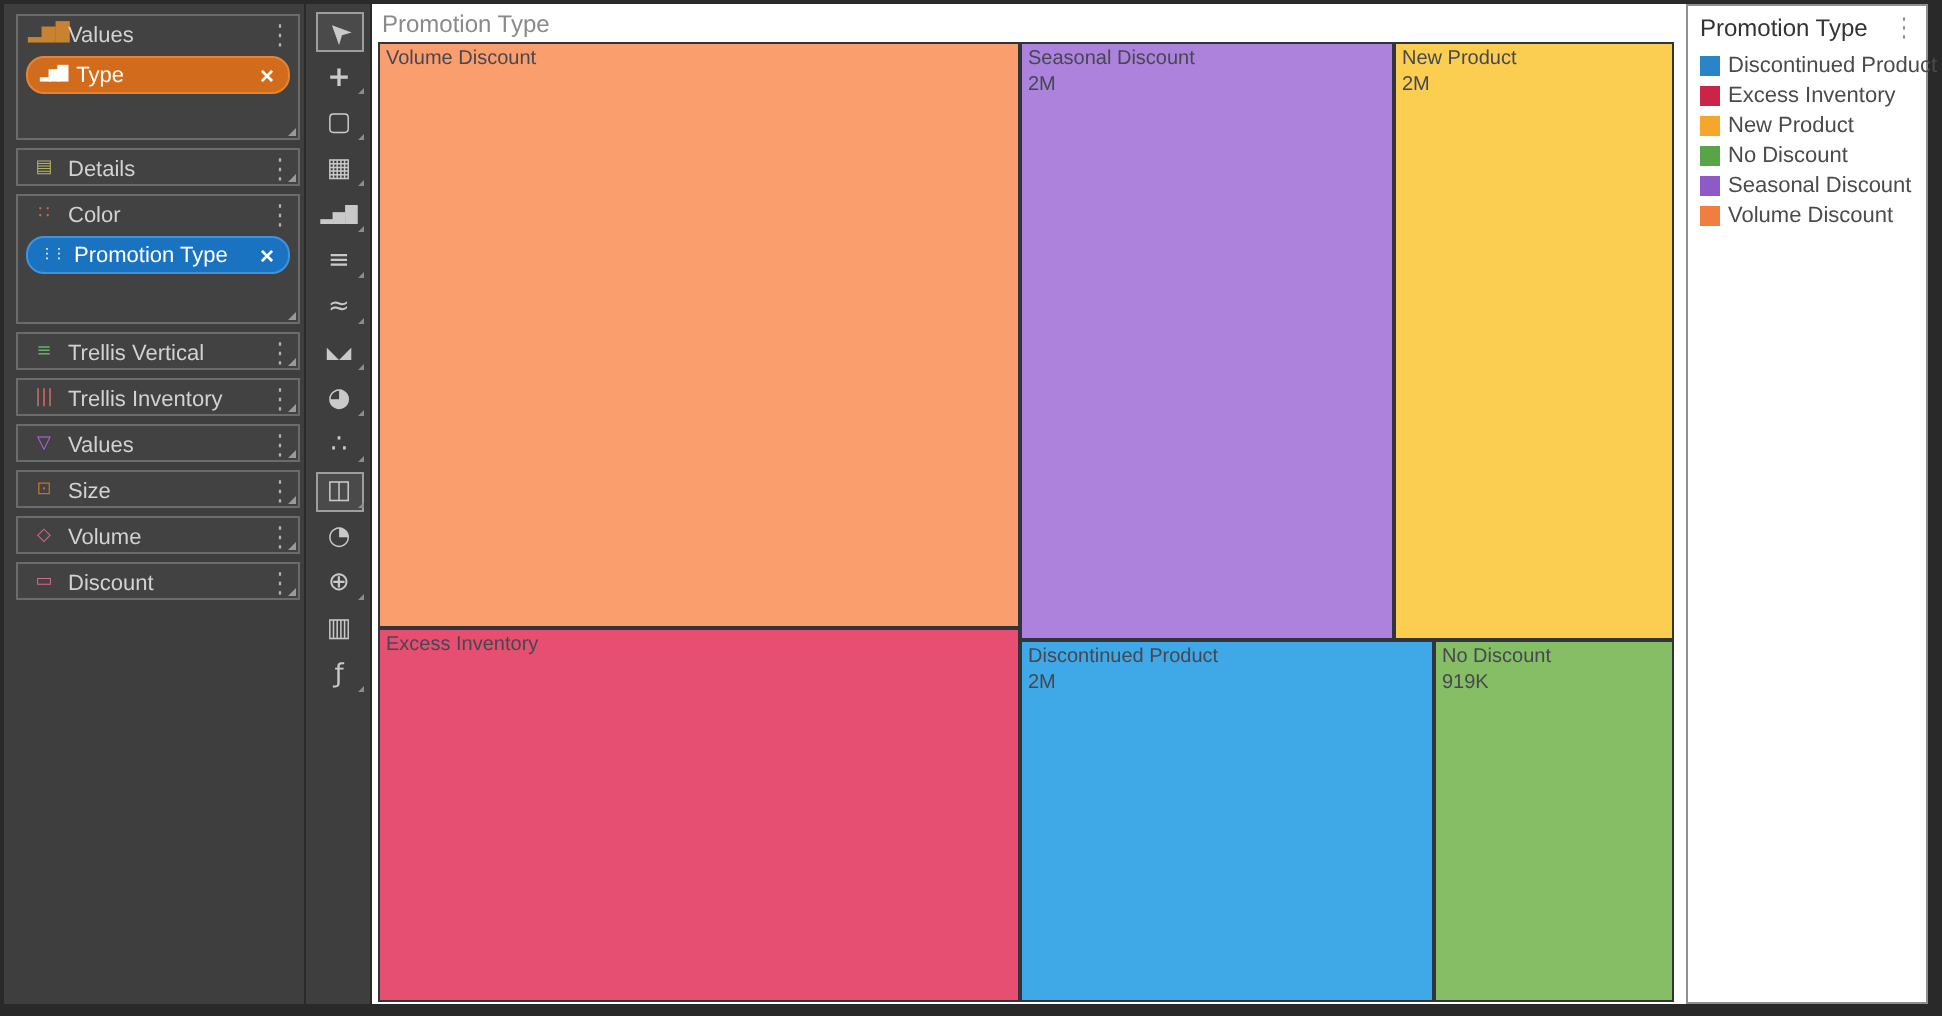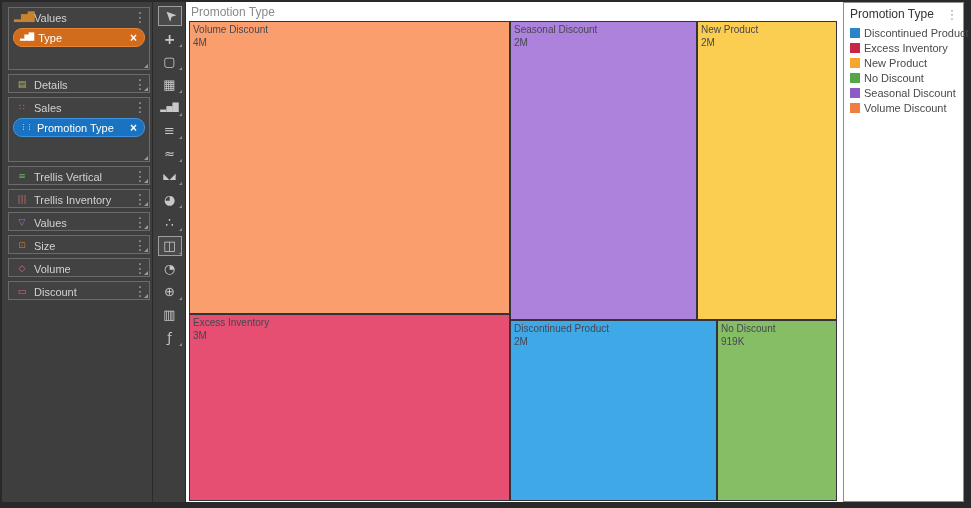--- a/index.html
+++ b/index.html
@@ -75,21 +75,21 @@
       <div class="section" data-name="section-details" style="height: 19px;">
         <div class="sec-head" data-name="section-header">
           <span class="sec-icon" data-name="details-icon" style="color: rgb(181, 181, 95);">▤</span>
           <span class="sec-label" data-name="section-label">Details</span>
           <span class="kebab" data-name="kebab-menu-icon">⋮</span>
         </div>
       </div>
       <div class="section" data-name="section-color" style="height: 65px;">
         <div class="sec-head" data-name="section-header">
           <span class="sec-icon" data-name="color-dots-icon" style="color: rgb(208, 104, 90);">∷</span>
-          <span class="sec-label" data-name="section-label">Sales</span>
+          <span class="sec-label" data-name="section-label">Color</span>
           <span class="kebab" data-name="kebab-menu-icon">⋮</span>
         </div>
         <div class="chip" data-name="field-chip" style="background: rgb(26, 115, 192); border: 1px solid rgb(63, 147, 222);">
           <span class="chip-icon" data-name="drag-handle-icon">⋮⋮</span>
           <span class="chip-label" data-name="field-chip-label">Promotion Type</span>
           <span class="chip-close" data-name="close-icon">×</span>
         </div>
       </div>
       <div class="section" data-name="section-trellis-vertical" style="height: 19px;">
         <div class="sec-head" data-name="section-header">
@@ -209,33 +209,31 @@
         <span class="tbox">
           <span class="glyph" data-name="image-fx-icon">ƒ</span>
         </span>
       </div>
     </div>
   <main id="canvas" data-name="chart-canvas">
     <div id="chart-title" data-name="chart-title">Promotion Type</div>
     <div id="treemap" data-name="treemap">
         <div class="tile" data-name="tile-volume-discount" style="left: 0px; top: 0px; width: 321px; height: 293px; background: rgb(250, 158, 110);">
           <div class="t-label" data-name="tile-label">Volume Discount</div>
-          <div class="t-value" data-name="tile-value">4M</div>
         </div>
         <div class="tile" data-name="tile-seasonal-discount" style="left: 321px; top: 0px; width: 187px; height: 299px; background: rgb(172, 130, 220);">
           <div class="t-label" data-name="tile-label">Seasonal Discount</div>
           <div class="t-value" data-name="tile-value">2M</div>
         </div>
         <div class="tile" data-name="tile-new-product" style="left: 508px; top: 0px; width: 140px; height: 299px; background: rgb(251, 206, 81);">
           <div class="t-label" data-name="tile-label">New Product</div>
           <div class="t-value" data-name="tile-value">2M</div>
         </div>
         <div class="tile" data-name="tile-excess-inventory" style="left: 0px; top: 293px; width: 321px; height: 187px; background: rgb(230, 78, 114);">
           <div class="t-label" data-name="tile-label">Excess Inventory</div>
-          <div class="t-value" data-name="tile-value">3M</div>
         </div>
         <div class="tile" data-name="tile-discontinued-product" style="left: 321px; top: 299px; width: 207px; height: 181px; background: rgb(63, 168, 231);">
           <div class="t-label" data-name="tile-label">Discontinued Product</div>
           <div class="t-value" data-name="tile-value">2M</div>
         </div>
         <div class="tile" data-name="tile-no-discount" style="left: 528px; top: 299px; width: 120px; height: 181px; background: rgb(133, 190, 100);">
           <div class="t-label" data-name="tile-label">No Discount</div>
           <div class="t-value" data-name="tile-value">919K</div>
         </div>
       </div>

